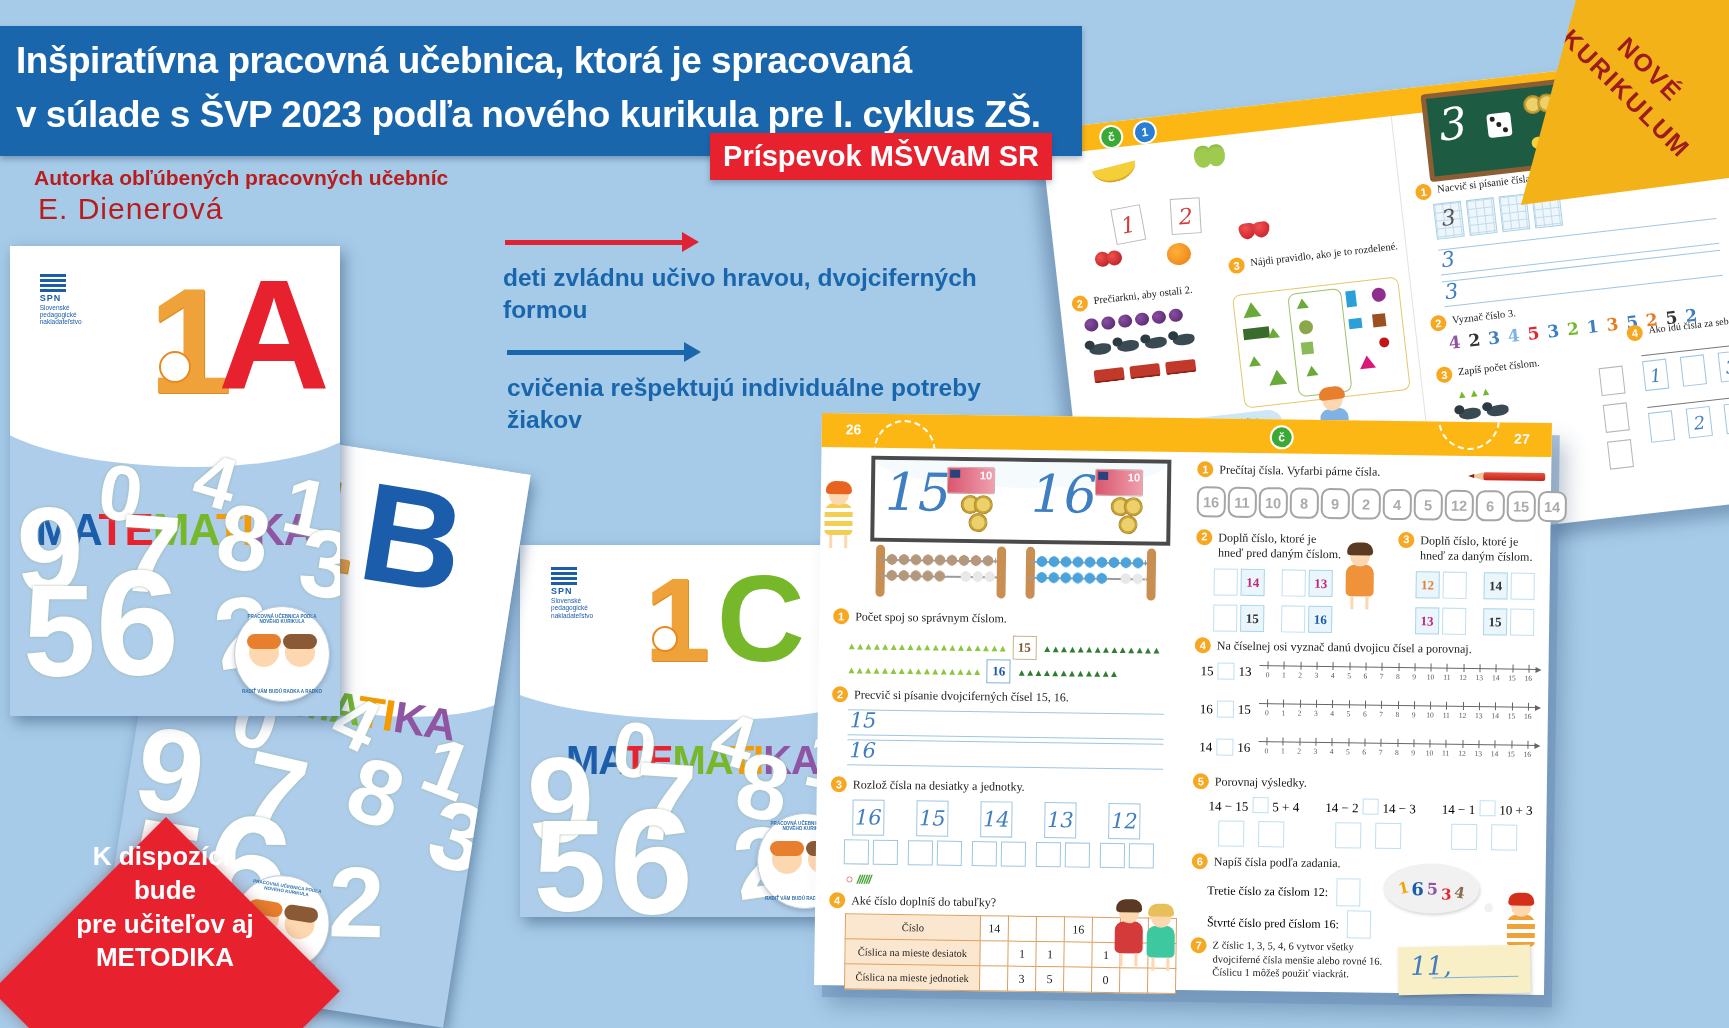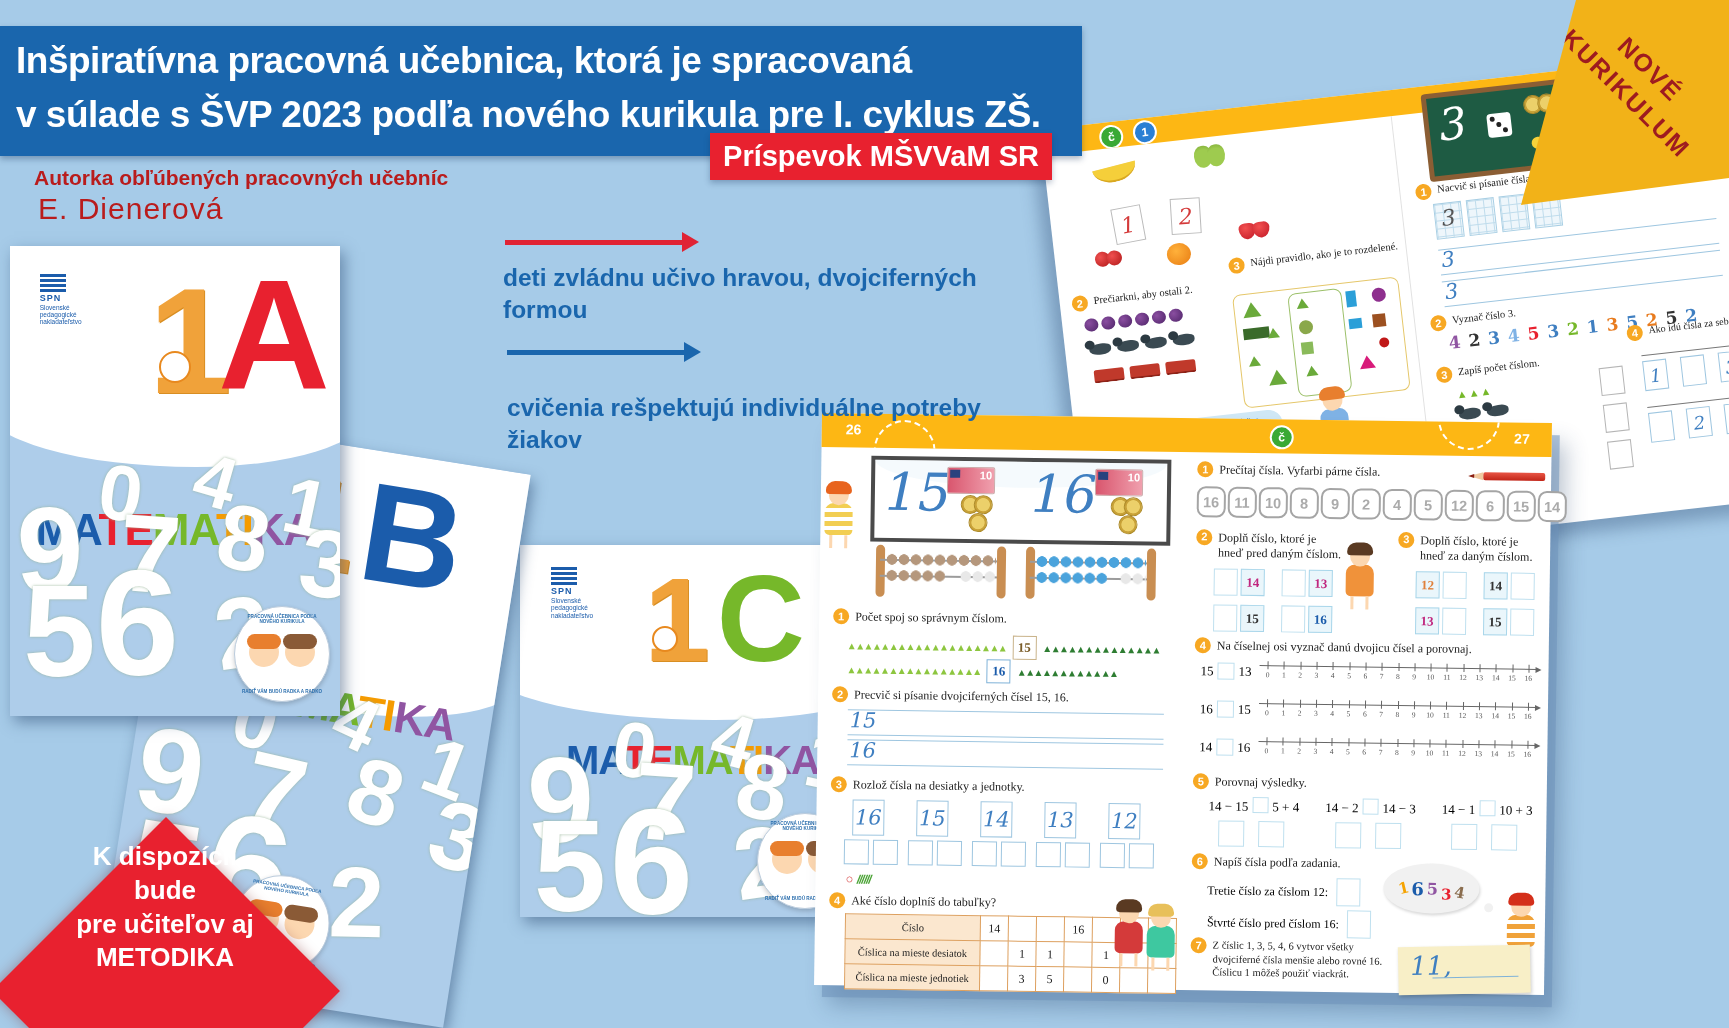--- a/index.html
+++ b/index.html
@@ -19,21 +19,21 @@
   .author .a1{font-weight:bold;font-size:21px}
   .author .a2{font-size:30px;margin:2px 0 0 4px;letter-spacing:1px}
 
   
   .arr{position:absolute;height:5px;width:178px;z-index:7}
   .arr:after{content:"";position:absolute;right:-16px;top:-8px;border-left:17px solid;border-top:10px solid transparent;border-bottom:10px solid transparent}
   .arr.red{background:#e02334;left:505px;top:240px}.arr.red:after{border-left-color:#e02334}
   .arr.blue{background:#1a66ad;left:507px;top:350px}.arr.blue:after{border-left-color:#1a66ad}
   .btxt{position:absolute;width:512px;color:#1a66ad;font-weight:bold;font-size:24.5px;line-height:1.3;z-index:7}
   .btxt.b1{left:503px;top:262px}
-  .btxt.b2{left:507px;top:392px}
+  .btxt.b2{left:507px;top:372px}
 
   
   .ribbon{position:absolute;left:1495px;top:0;width:234px;height:235px;background:#f2b218;z-index:3;
     clip-path:polygon(81px 0,234px 0,234px 178px,26px 205px)}
   .ribbon .rt{position:absolute;left:58px;top:48px;transform:rotate(45deg);color:#9e1b20;font-weight:bold;
     font-size:25px;letter-spacing:2px;line-height:1.35;text-align:center}
 
   
   .cov{position:absolute;background:#aecdea;box-shadow:4px 6px 14px rgba(40,70,110,.5);overflow:hidden}
   .cov:before{content:"";position:absolute;left:-8%;right:-8%;top:0;height:47%;background:#fff;border-radius:0 0 48% 60%/0 0 26% 30%}

